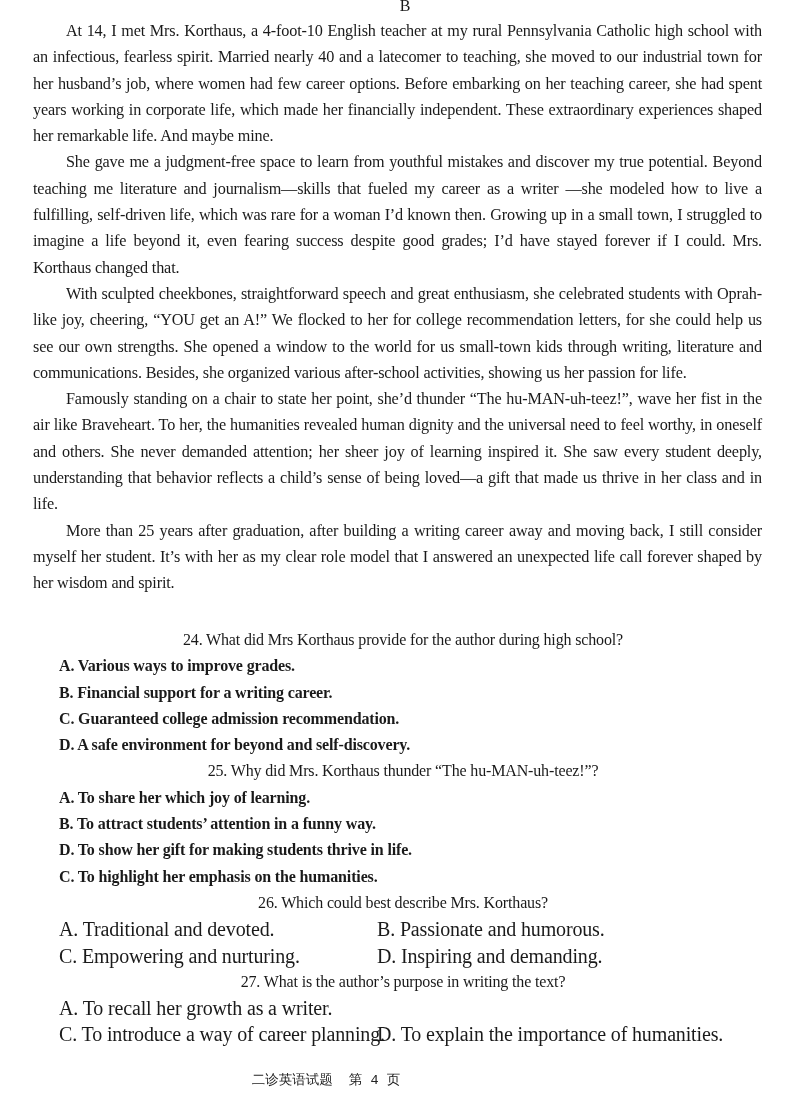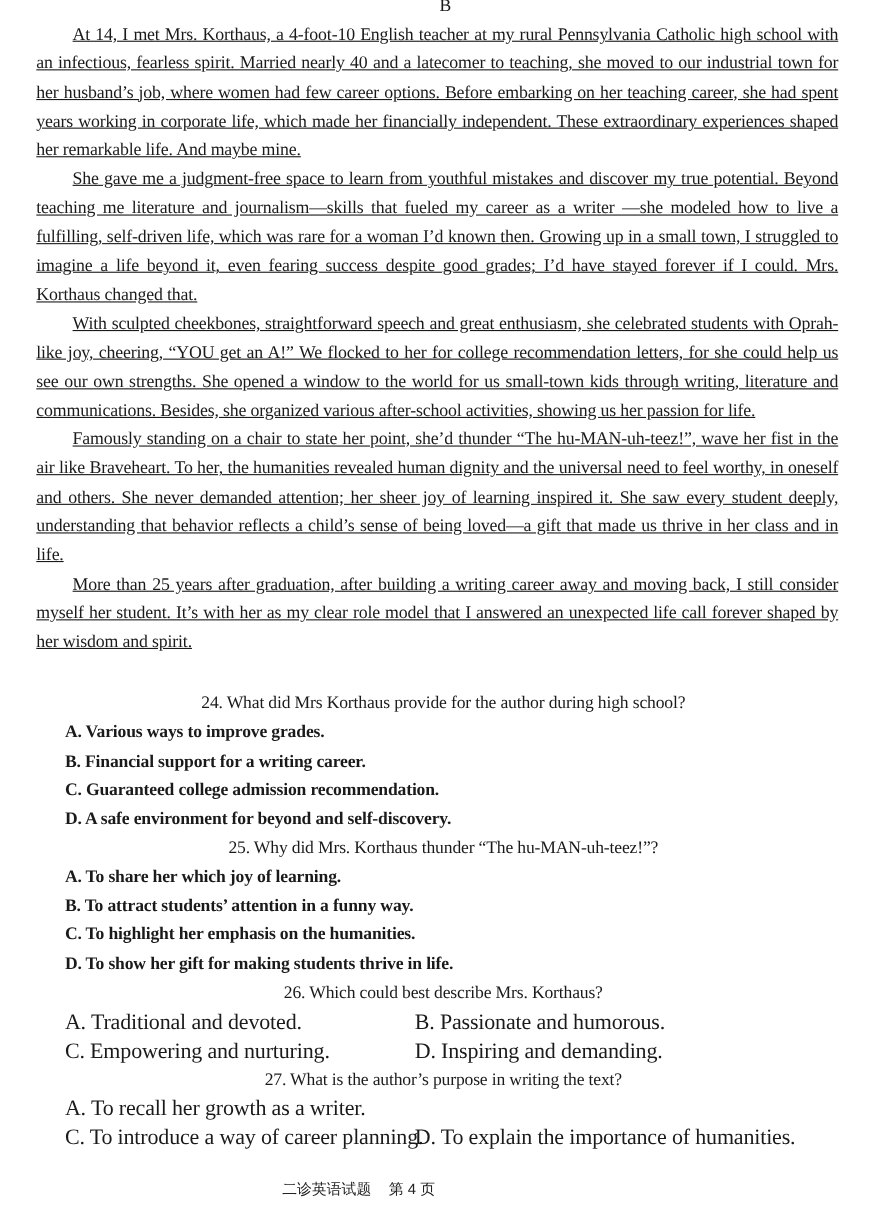--- a/index.html
+++ b/index.html
@@ -9,30 +9,30 @@
       color: #1a1a1a;
     }
     .page { position: absolute; left: 0; top: 0; width: 810px; height: 1106px; }
     .section-letter {
       position: absolute; top: -4px; left: 0; width: 810px; text-align: center;
       font-size: 16px; line-height: 20px;
     }
     .passage { position: absolute; left: 33px; top: 18px; width: 729px; }
     .para {
       margin: 0; font-size: 16.2px; line-height: 26.3px;
-      text-align: justify; text-indent: 33px; letter-spacing: -0.15px; text-decoration: underline;
+      text-align: justify; text-indent: 33px; letter-spacing: -0.15px;
     }
     .questions { position: absolute; left: 33px; top: 627px; width: 740px; }
     .q-stem { font-size: 16px; line-height: 26.3px; margin: 0; letter-spacing: -0.15px; white-space: nowrap; text-align: center; }
     .opt { font-size: 16px; line-height: 26.3px; margin: 0 0 0 26px; letter-spacing: -0.15px; white-space: nowrap; font-weight: bold; }
     .opt-row { display: flex; margin-left: 26px; font-size: 20px; line-height: 26.3px; letter-spacing: -0.15px; white-space: nowrap; }
     .opt-row .col { width: 318px; }
     .footer {
       position: absolute; top: 1072px; left: 0; width: 652px; text-align: center;
-      font-family: Liberation Sans, sans-serif; font-size: 13.5px; line-height: 18px; color: #222;
+      font-family: Liberation Mono, monospace; font-size: 13.5px; line-height: 18px; color: #222;
     }
     .footer .gap { display: inline-block; width: 16px; }
   </style>
 </head>
 <body>
 
 <div class="page">
 
   <div class="section-letter">B</div>
 
@@ -51,22 +51,22 @@
       <p class="opt">A. Various ways to improve grades.</p>
       <p class="opt">B. Financial support for a writing career.</p>
       <p class="opt">C. Guaranteed college admission recommendation.</p>
       <p class="opt">D. A safe environment for beyond and self-discovery.</p>
     </div>
 
     <div>
       <p class="q-stem">25. Why did Mrs. Korthaus thunder “The hu-MAN-uh-teez!”?</p>
       <p class="opt">A. To share her which joy of learning.</p>
       <p class="opt">B. To attract students’ attention in a funny way.</p>
+      <p class="opt">D. To show her gift for making students thrive in life.</p>
       <p class="opt">C. To highlight her emphasis on the humanities.</p>
-      <p class="opt">D. To show her gift for making students thrive in life.</p>
     </div>
 
     <div>
       <p class="q-stem">26. Which could best describe Mrs. Korthaus?</p>
       <div class="opt-row">
         <span class="col">A. Traditional and devoted.</span>
         <span>B. Passionate and humorous.</span>
       </div>
       <div class="opt-row">
         <span class="col">C. Empowering and nurturing.</span>

